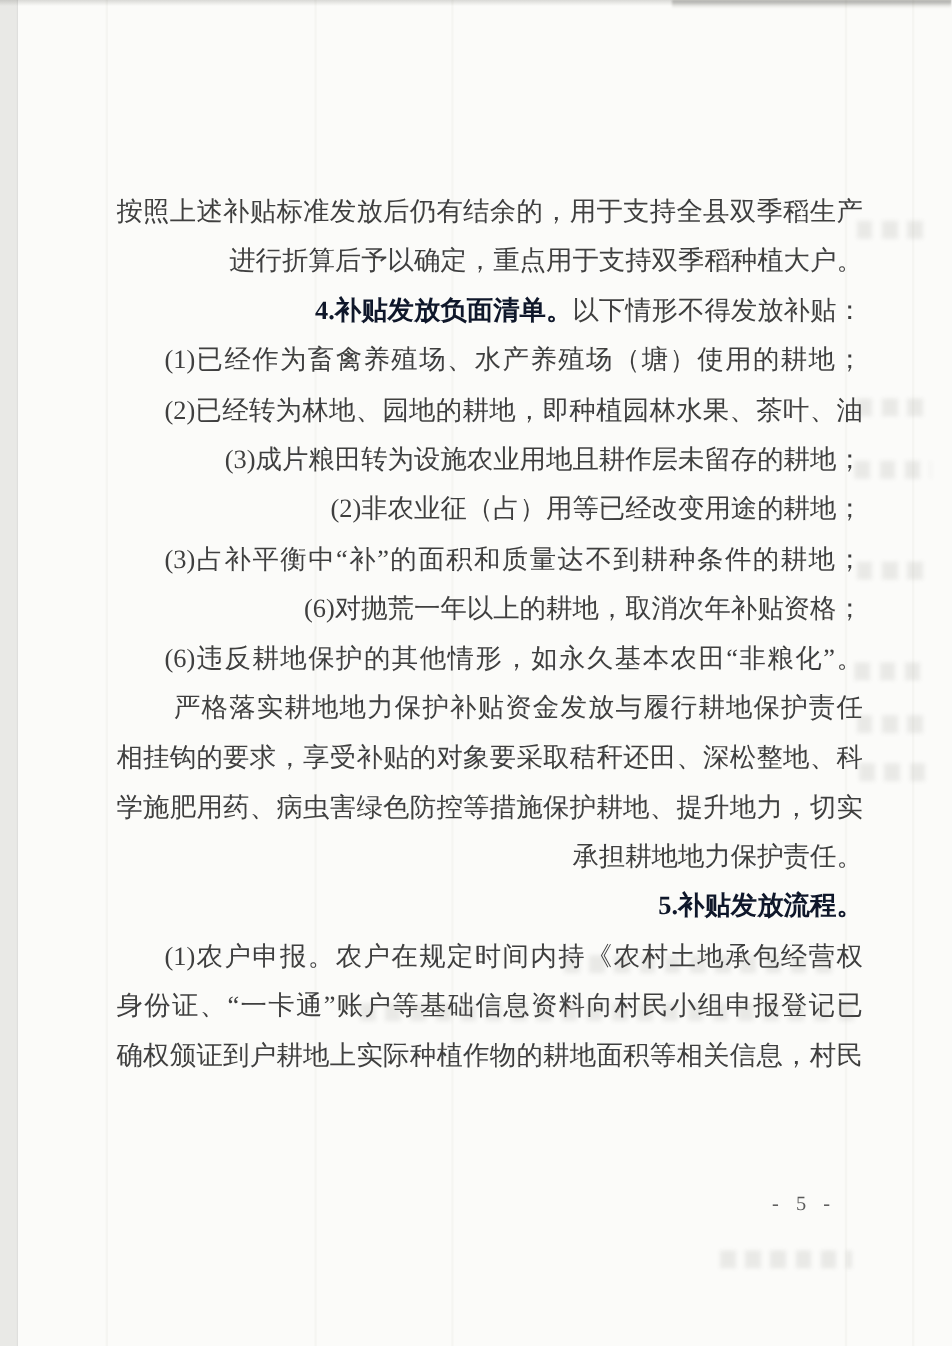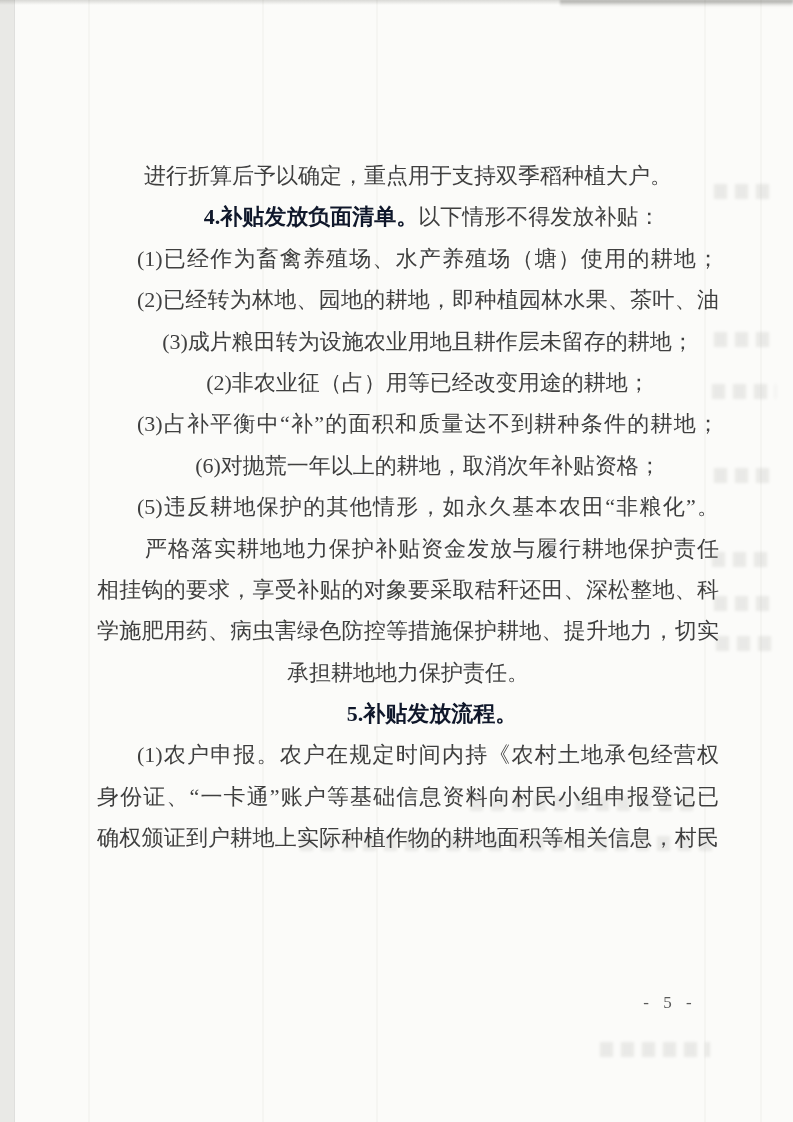--- a/index.html
+++ b/index.html
@@ -34,21 +34,21 @@
   }
   
   .textblock{
     position:absolute;left:97px;top:155px;width:622px;
     color:#3f3f3f;
     font-size:22px;
   }
   .line{
     height:41.4px;line-height:41.4px;
     white-space:nowrap;
-    text-align:center;
+    text-align:right;
   }
   .line.j{white-space:normal;text-align:justify;text-align-last:justify;overflow:hidden;}
   .ind{text-indent:40px;}
   .ind-h{text-indent:48px;}
   .b{font-weight:700;color:#0f172a;}
   .page-number{
     position:absolute;left:625px;top:993px;width:90px;
     color:#5a5a5a;font-size:17px;letter-spacing:5px;text-align:center;
     font-family:"Liberation Serif","DejaVu Serif",serif;
   }
@@ -70,29 +70,30 @@
 <div class="ghost" style="left:712px;top:384px;width:64px"></div>
 <div class="ghost" style="left:714px;top:468px;width:58px"></div>
 <div class="ghost" style="left:712px;top:552px;width:60px"></div>
 <div class="ghost" style="left:714px;top:596px;width:58px"></div>
 <div class="ghost" style="left:716px;top:636px;width:56px"></div>
 <div class="ghost" style="left:470px;top:796px;width:230px"></div>
 <div class="ghost" style="left:300px;top:836px;width:420px"></div>
 <div class="ghost" style="left:600px;top:1042px;width:110px"></div>
 
 <div class="textblock">
+  <div class="line j">按照上述补贴标准发放后仍有结余的，用于支持全县双季稻生产</div>
   <div class="line">进行折算后予以确定，重点用于支持双季稻种植大户。</div>
   <div class="line ind-h"><span class="b">4.补贴发放负面清单。</span><span>以下情形不得发放补贴：</span></div>
   <div class="line ind j">(1)已经作为畜禽养殖场、水产养殖场（塘）使用的耕地；</div>
   <div class="line ind j">(2)已经转为林地、园地的耕地，即种植园林水果、茶叶、油</div>
   <div class="line ind">(3)成片粮田转为设施农业用地且耕作层未留存的耕地；</div>
   <div class="line ind">(2)非农业征（占）用等已经改变用途的耕地；</div>
   <div class="line ind j">(3)占补平衡中“补”的面积和质量达不到耕种条件的耕地；</div>
   <div class="line ind">(6)对抛荒一年以上的耕地，取消次年补贴资格；</div>
-  <div class="line ind j">(5)违反耕地保护的其他情形，如永久基本农田“非粮化”。</div>
+  <div class="line ind j">(6)违反耕地保护的其他情形，如永久基本农田“非粮化”。</div>
   <div class="line ind-h j">严格落实耕地地力保护补贴资金发放与履行耕地保护责任</div>
   <div class="line j">相挂钩的要求，享受补贴的对象要采取秸秆还田、深松整地、科</div>
   <div class="line j">学施肥用药、病虫害绿色防控等措施保护耕地、提升地力，切实</div>
   <div class="line">承担耕地地力保护责任。</div>
   <div class="line ind-h b">5.补贴发放流程。</div>
   <div class="line ind j">(1)农户申报。农户在规定时间内持《农村土地承包经营权证》、</div>
   <div class="line j">身份证、“一卡通”账户等基础信息资料向村民小组申报登记已</div>
   <div class="line j">确权颁证到户耕地上实际种植作物的耕地面积等相关信息，村民</div>
 </div>
 

